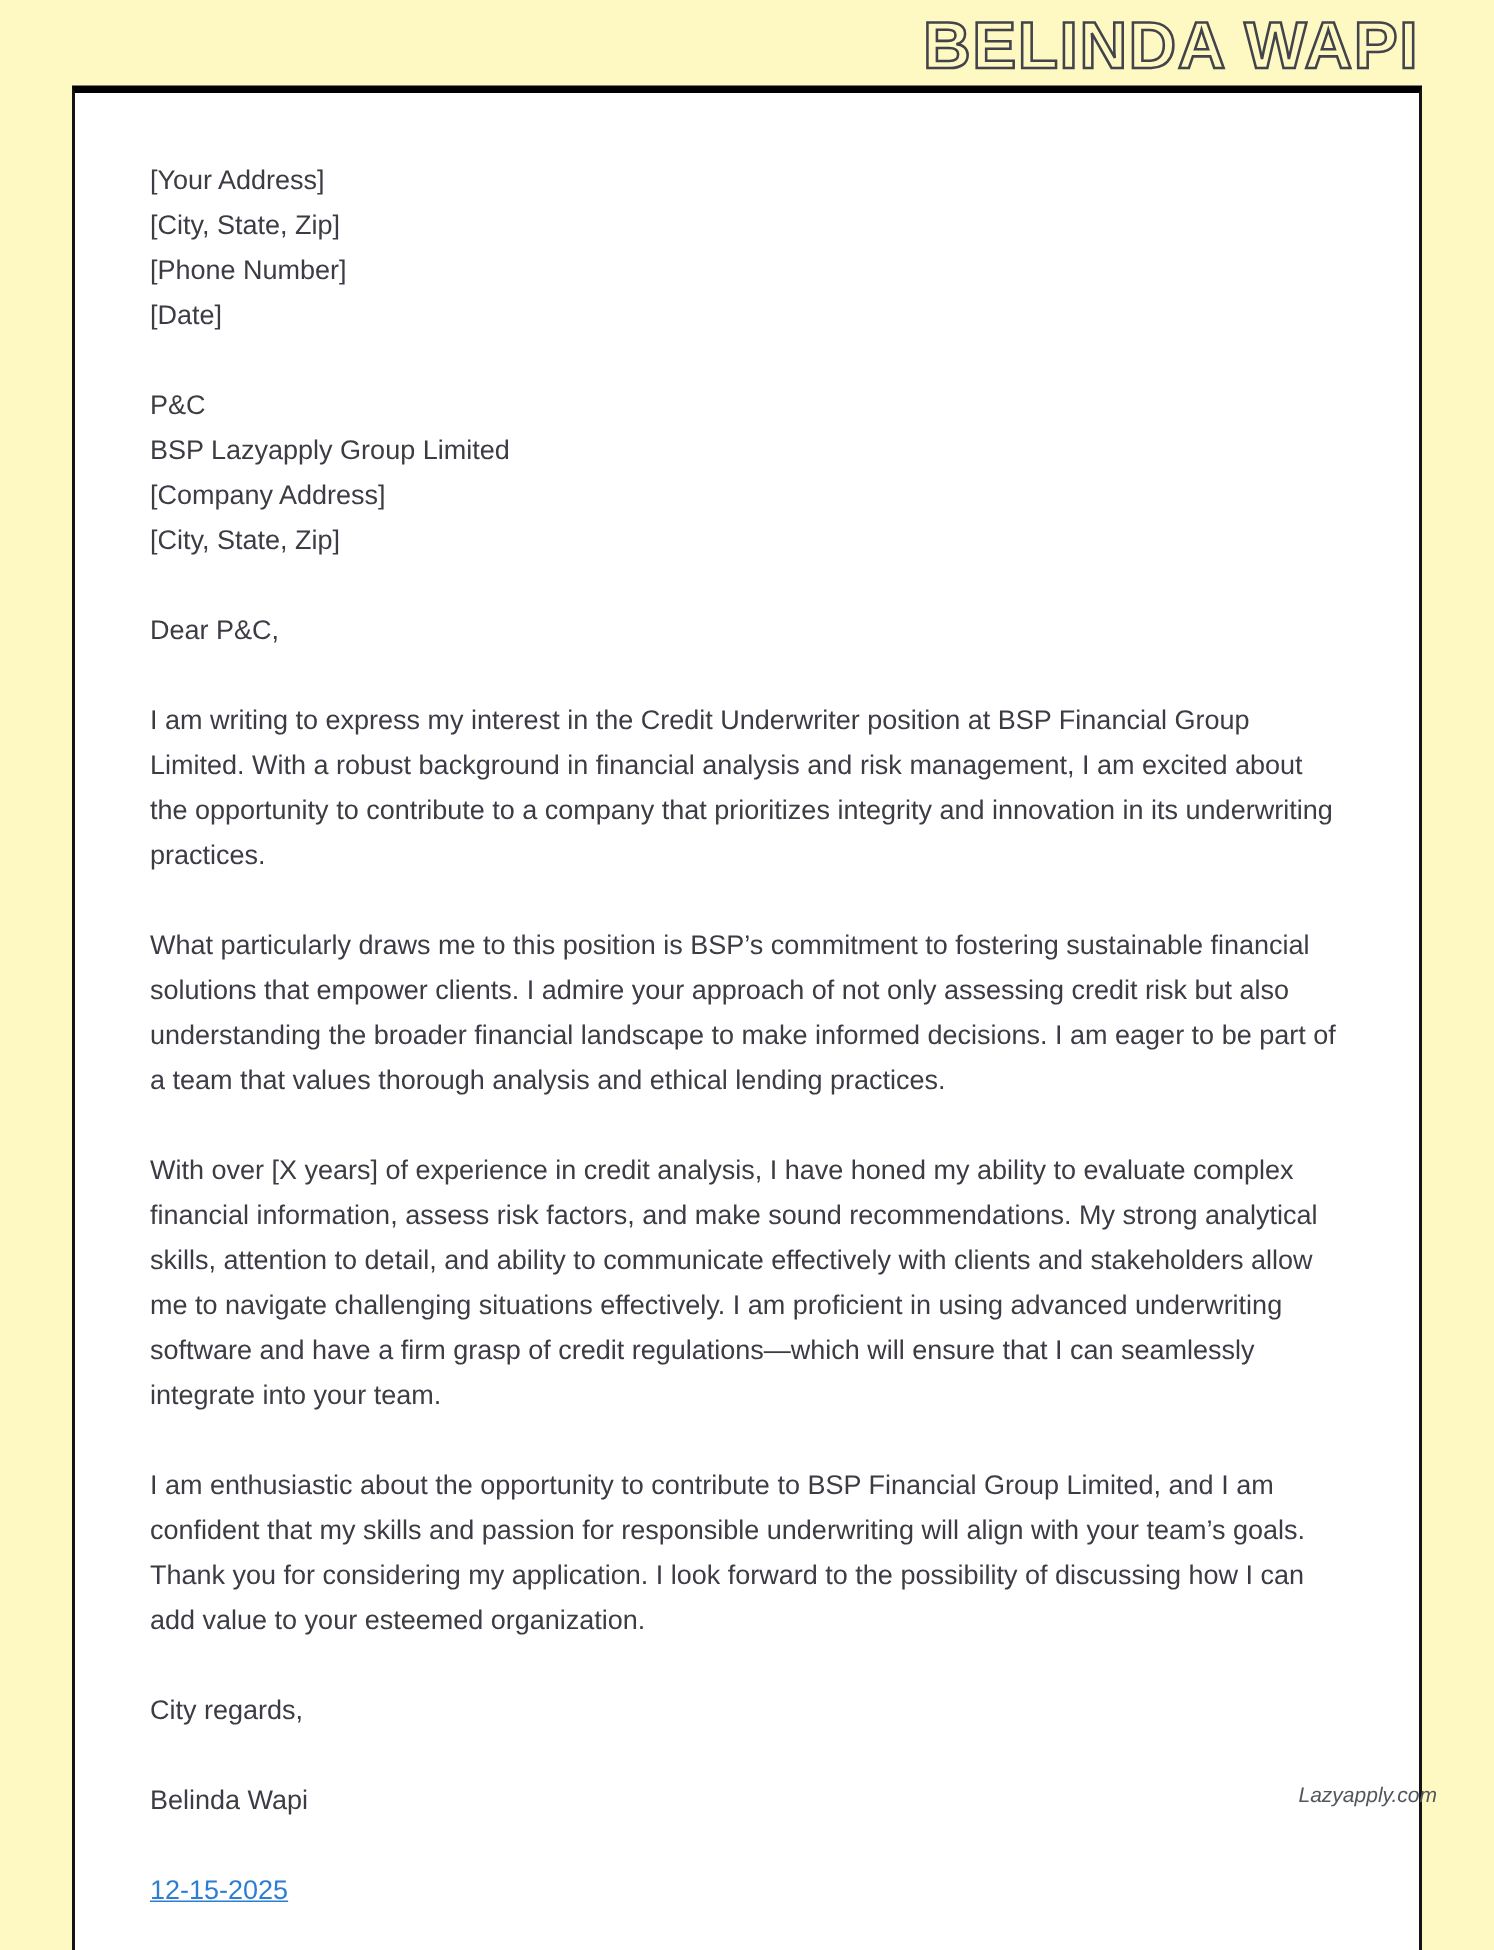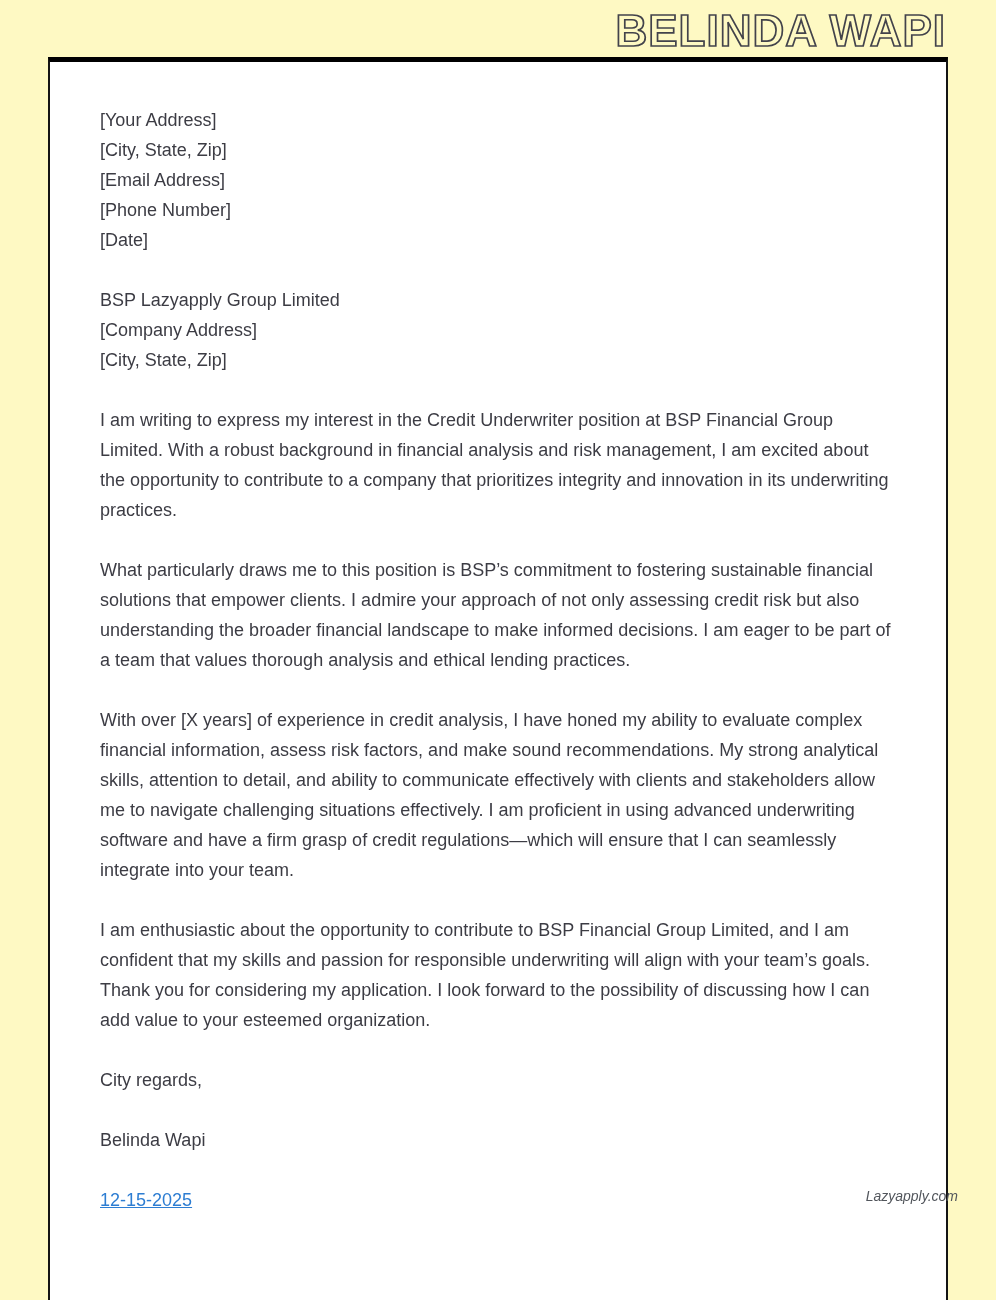--- a/index.html
+++ b/index.html
@@ -75,31 +75,32 @@
 
 <div class="canvas">
 
   <div class="letterhead">BELINDA WAPI</div>
 
   <div class="page">
 
     <div class="block">
       <div class="addr-line">[Your Address]</div>
       <div class="addr-line">[City, State, Zip]</div>
-      <div class="addr-line">[Email Address]</div>
       <div class="addr-line">[Phone Number]</div>
       <div class="addr-line">[Date]</div>
     </div>
 
     <div class="block">
+      <div class="addr-line">P&amp;C</div>
       <div class="addr-line">BSP Lazyapply Group Limited</div>
       <div class="addr-line">[Company Address]</div>
       <div class="addr-line">[City, State, Zip]</div>
     </div>
 
+    <div class="block">Dear P&amp;C,</div>
 
     <p>I am writing to express my interest in the Credit Underwriter position at BSP Financial Group Limited. With a robust background in financial analysis and risk management, I am excited about the opportunity to contribute to a company that prioritizes integrity and innovation in its underwriting practices.</p>
     <p>What particularly draws me to this position is BSP’s commitment to fostering sustainable financial solutions that empower clients. I admire your approach of not only assessing credit risk but also understanding the broader financial landscape to make informed decisions. I am eager to be part of a team that values thorough analysis and ethical lending practices.</p>
     <p>With over [X years] of experience in credit analysis, I have honed my ability to evaluate complex financial information, assess risk factors, and make sound recommendations. My strong analytical skills, attention to detail, and ability to communicate effectively with clients and stakeholders allow me to navigate challenging situations effectively. I am proficient in using advanced underwriting software and have a firm grasp of credit regulations—which will ensure that I can seamlessly integrate into your team.</p>
     <p>I am enthusiastic about the opportunity to contribute to BSP Financial Group Limited, and I am confident that my skills and passion for responsible underwriting will align with your team’s goals. Thank you for considering my application. I look forward to the possibility of discussing how I can add value to your esteemed organization.</p>
 
     <div class="block">City regards,</div>
 
     <div class="block">Belinda Wapi</div>
 

